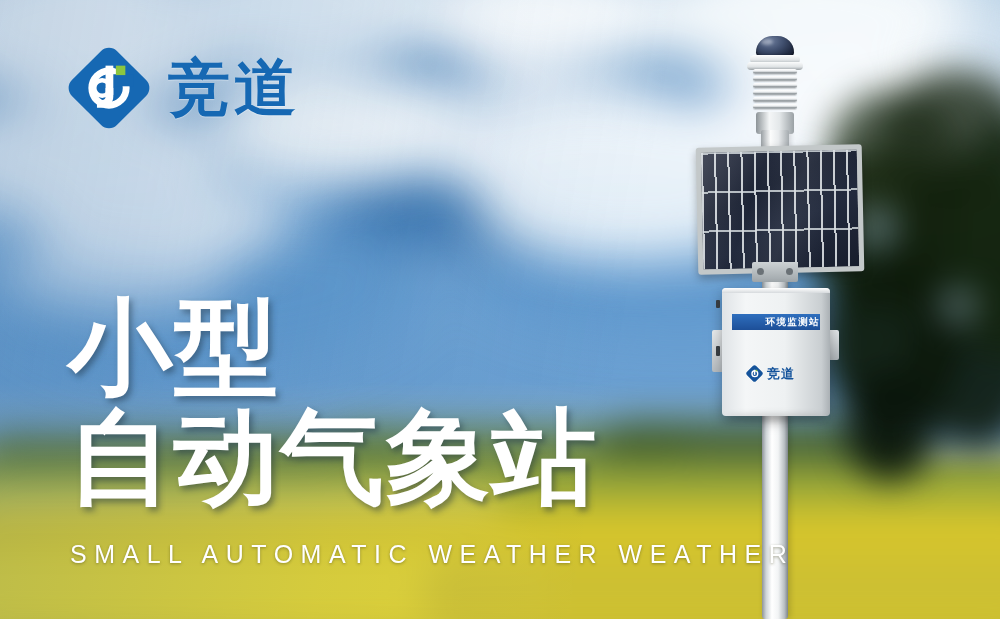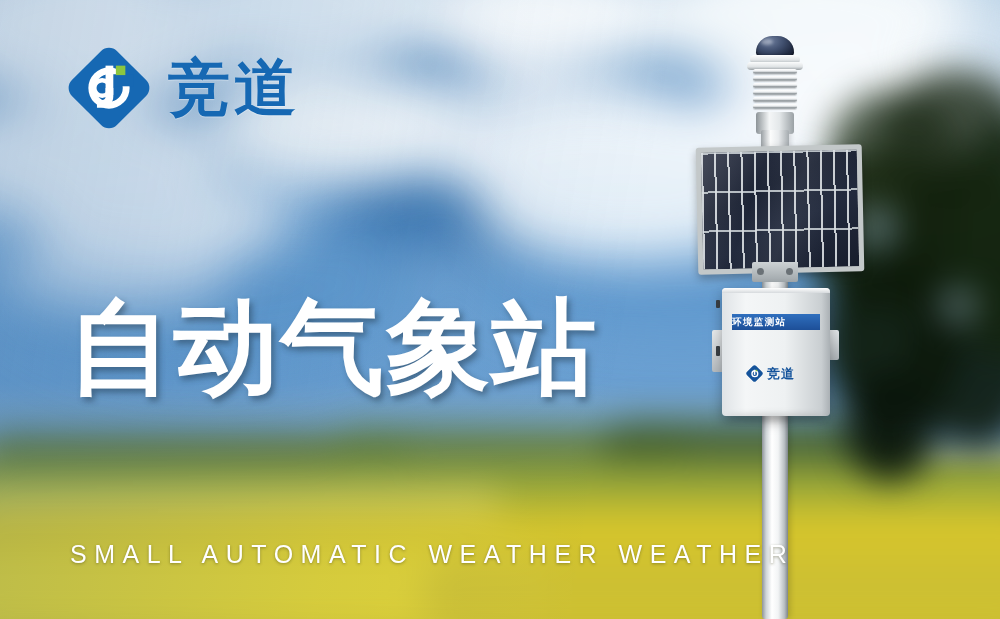--- a/index.html
+++ b/index.html
@@ -180,21 +180,21 @@
     position:absolute;left:722px;top:288px;width:108px;height:128px;
     border-radius:4px;
     background:linear-gradient(to right,#dfe3e6 0%,#f4f6f7 22%,#eef1f2 58%,#c9ced1 92%,#aab0b4 100%);
     box-shadow:0 5px 13px rgba(0,0,0,.3);
     overflow:hidden;
   }
   #box-top-edge{position:absolute;left:0;top:0;width:100%;height:5px;background:linear-gradient(to bottom,#ffffff,#d6dadd);}
   #box-banner{
     position:absolute;left:10px;top:26px;width:88px;height:16px;
     background:linear-gradient(to bottom,#2f6fbe,#1d4f98);
-    display:flex;align-items:center;justify-content:flex-start;
+    display:flex;align-items:center;justify-content:flex-end;
   }
   #box-banner span{
     color:#fff;font-size:9.5px;letter-spacing:1.4px;
     font-family:"DejaVu Sans","Liberation Sans",sans-serif;font-weight:700;
   }
   #box-logo{
     position:absolute;left:24px;top:76px;width:64px;height:19px;
     display:flex;align-items:center;gap:4px;
   }
   #box-logo svg{width:17px;height:17px;display:block;}
@@ -344,18 +344,19 @@
         <rect x="46" y="24" width="9" height="34" fill="#ffffff"></rect>
         <path d="M46 50 h9 v10 a13 13 0 0 1 -13 13 h-6 v-9 h6 a4 4 0 0 0 4 -4 z" fill="#ffffff"></path>
 
         <rect x="58" y="24" width="11" height="11" fill="#8cc63f"></rect>
       </svg>
     </div>
     <div id="logo-word">竞道</div>
   </div>
 
   <div id="headline">
+    <div class="hl-line" id="hl-1">小型</div>
     <div class="hl-line" id="hl-2">自动气象站</div>
   </div>
 
   <div id="subtitle">SMALL AUTOMATIC WEATHER WEATHER</div>
 
 </div>
 
 </body></html>

